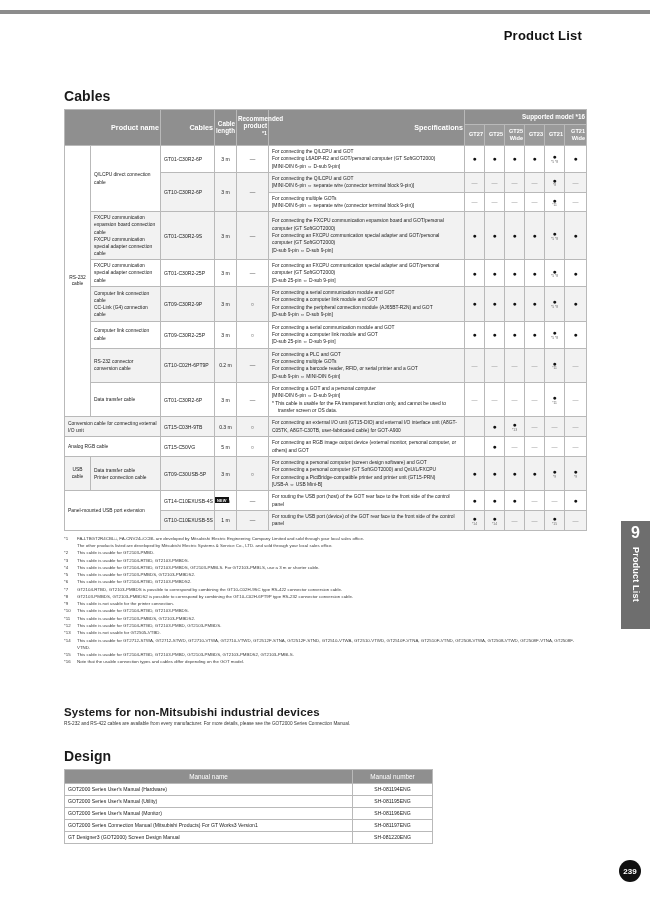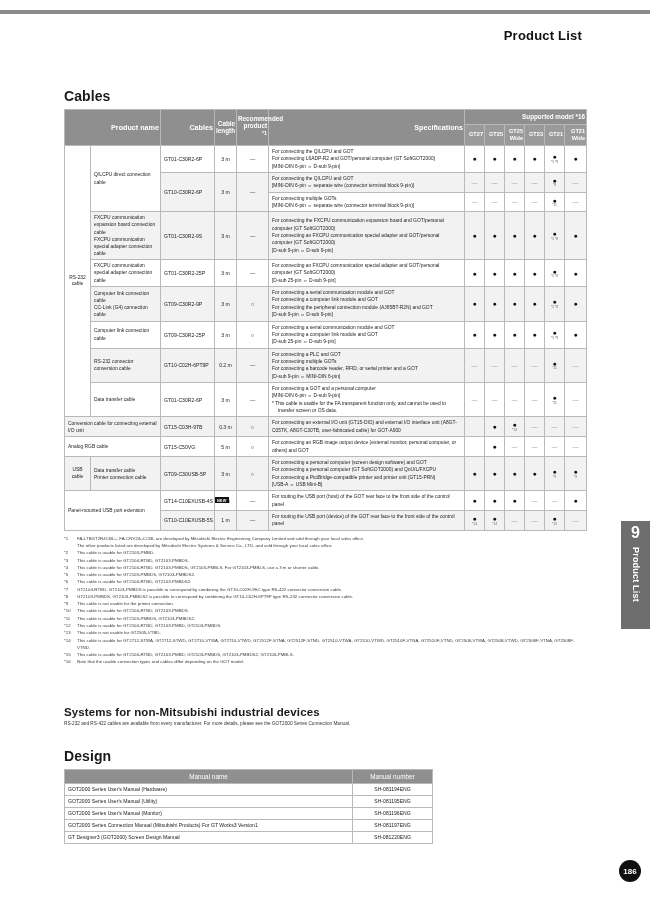--- a/index.html
+++ b/index.html
@@ -502,13 +502,13 @@
       </tbody>
   </table>
 
 </div>
 
 <div class="tab">
   <div class="num">9</div>
   <span class="lbl">Product List</span>
 </div>
 
-<div class="pagenum">186</div>
+<div class="pagenum">239</div>
 
 </body></html>

